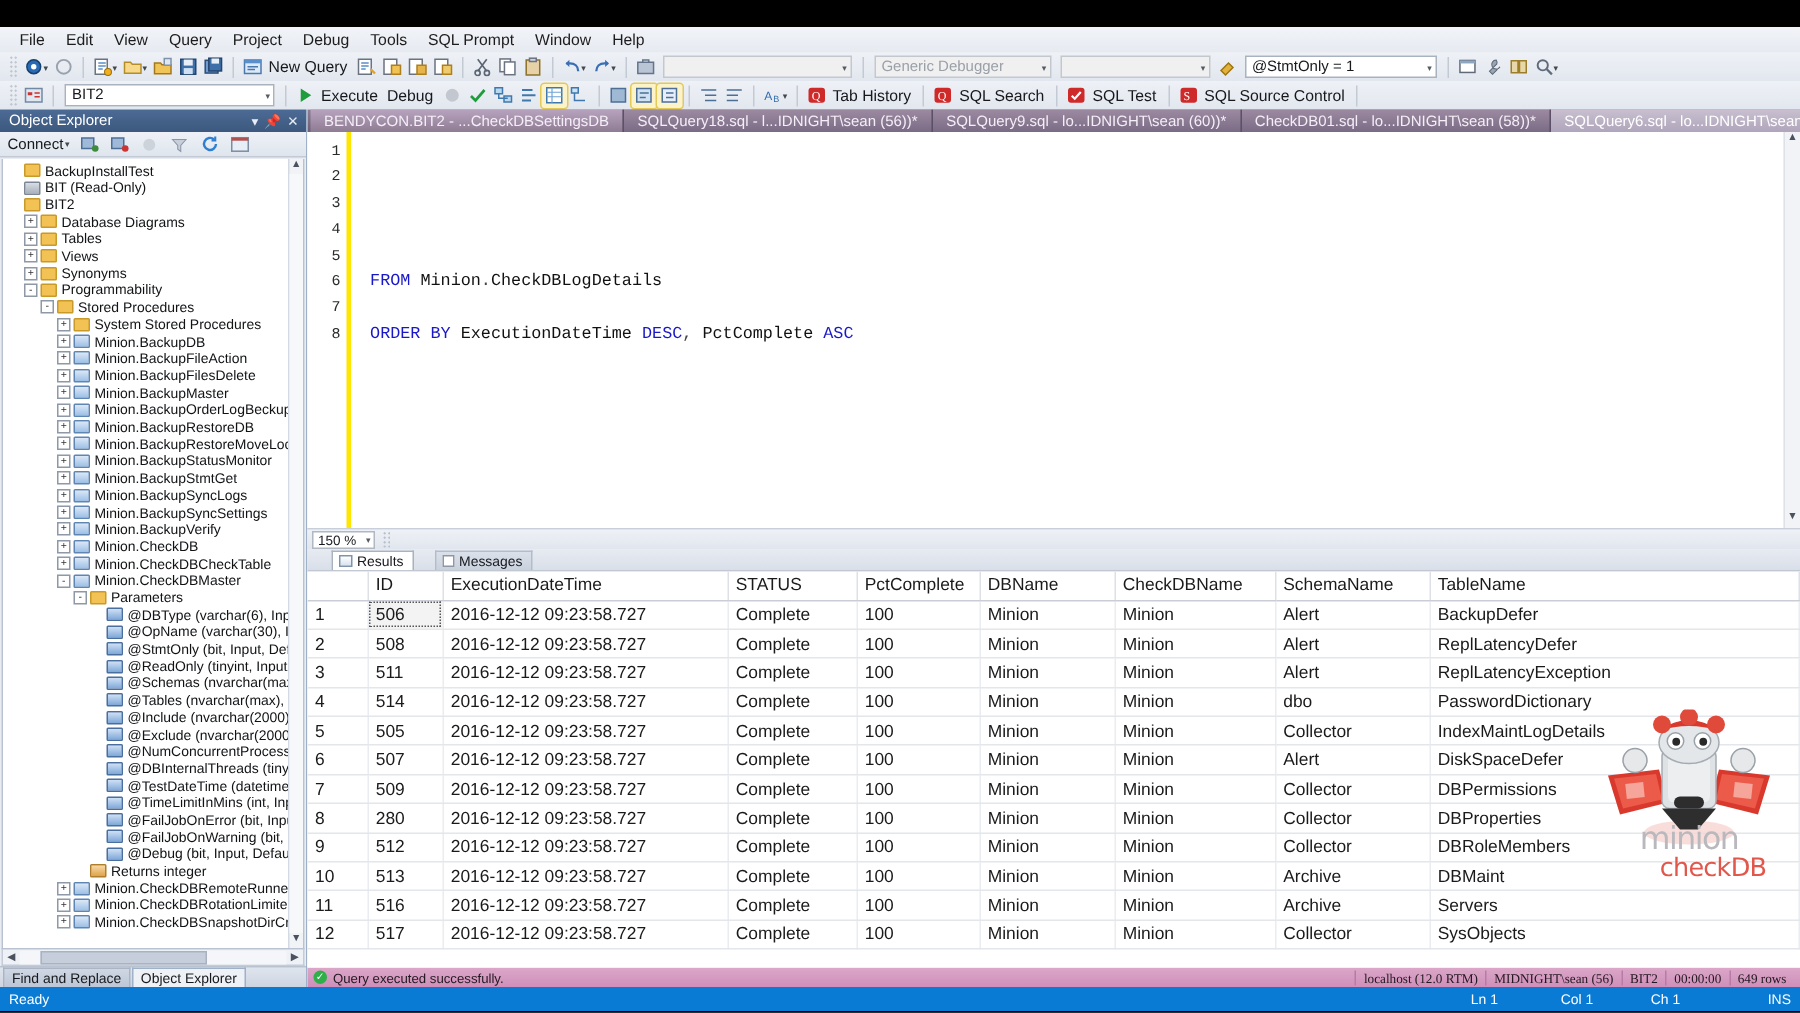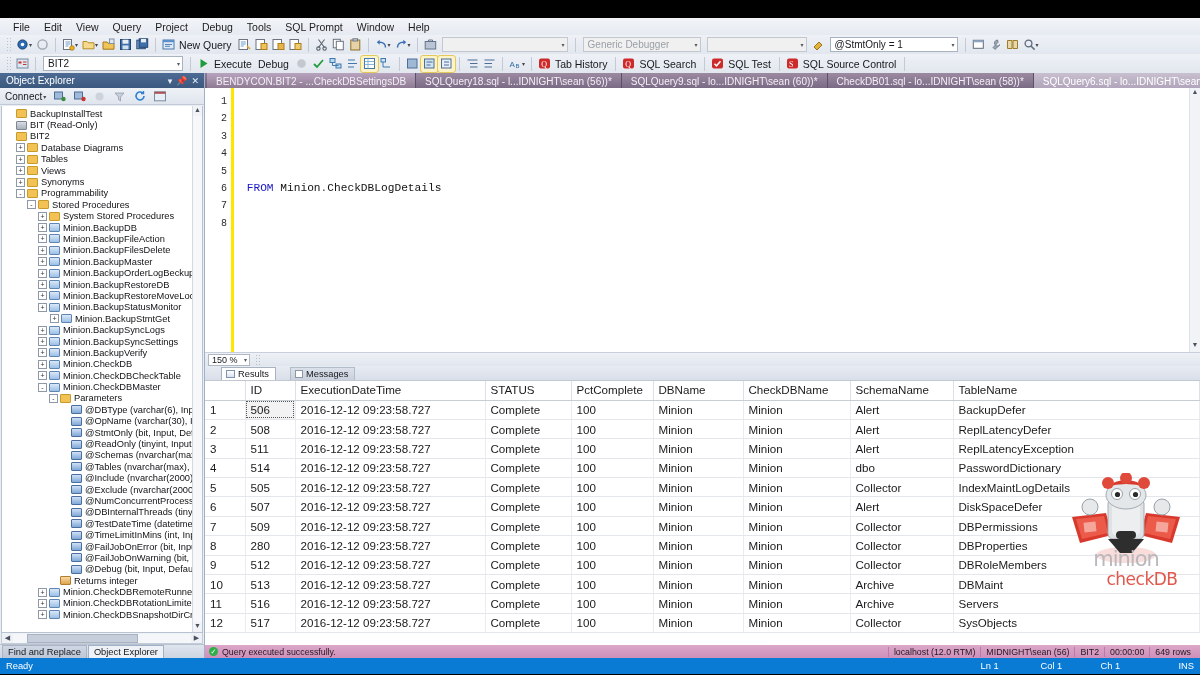--- a/index.html
+++ b/index.html
@@ -234,21 +234,21 @@
   }
 
   
   .qstatus {
     height:13px; background:linear-gradient(#dba7c8,#cf8fba); display:flex; align-items:center;
     font-size:8.8px; color:#22181f; padding:0 4px;
   }
   .qstatus .ok { width:9px; height:9px; border-radius:50%; background:#2faf4a; color:#fff;
     font-size:7px; line-height:9px; text-align:center; margin-right:4px; }
   .qstatus .sp { flex:1; }
-  .qstatus .seg { padding:0 5px; border-left:1px solid #b87aa6; white-space:nowrap; }
+  .qstatus .seg { padding:0 5px; border-left:1px solid #b87aa6; white-space:nowrap;font-family:Liberation Serif, serif; }
 
   
   .statusbar {
     height:16px; background:#0a7bd4; display:flex; align-items:center;
     color:#fff; font-size:9.3px; padding:0 6px;
   }
   .statusbar .sp { flex:1; }
   .statusbar .seg { width:60px; }
   .statusbar .seg.r { width:auto; padding-left:18px; }
 </style>
@@ -719,21 +719,21 @@
               <div class="tnode" style="padding-left: 36px;">
                 <span class="texp">+</span>
                 <span class="ticon i-proc"></span>
                 <span>Minion.BackupRestoreMoveLocationsGet</span>
               </div>
               <div class="tnode" style="padding-left: 36px;">
                 <span class="texp">+</span>
                 <span class="ticon i-proc"></span>
                 <span>Minion.BackupStatusMonitor</span>
               </div>
-              <div class="tnode" style="padding-left: 36px; margin-left: 12px;">
+              <div class="tnode" style="padding-left: 36px;">
                 <span class="texp">+</span>
                 <span class="ticon i-proc"></span>
                 <span>Minion.BackupStmtGet</span>
               </div>
               <div class="tnode" style="padding-left: 36px;">
                 <span class="texp">+</span>
                 <span class="ticon i-proc"></span>
                 <span>Minion.BackupSyncLogs</span>
               </div>
               <div class="tnode" style="padding-left: 36px;">
@@ -914,20 +914,21 @@
               <div>5</div>
               <div>6</div>
               <div>7</div>
               <div>8</div>
             </div>
           <div class="ed-bar"></div>
           <div class="ed-code">
 <div>&nbsp;</div>
 <div>&nbsp;</div>
 <div> <span class="kw">FROM</span> Minion<span class="pun">.</span>CheckDBLogDetails</div>
+<div> <span class="kw">ORDER BY</span> ExecutionDateTime <span class="kw">DESC</span><span class="pun">,</span> PctComplete <span class="kw">ASC</span></div>
 <div>&nbsp;</div>
 <div>&nbsp;</div>
 
           </div>
           <div class="ed-vscroll">
             <div class="a">▲</div>
             <div class="a" style="position:absolute;bottom:0;left:0;right:0">▼</div>
           </div>
         </div>
 

